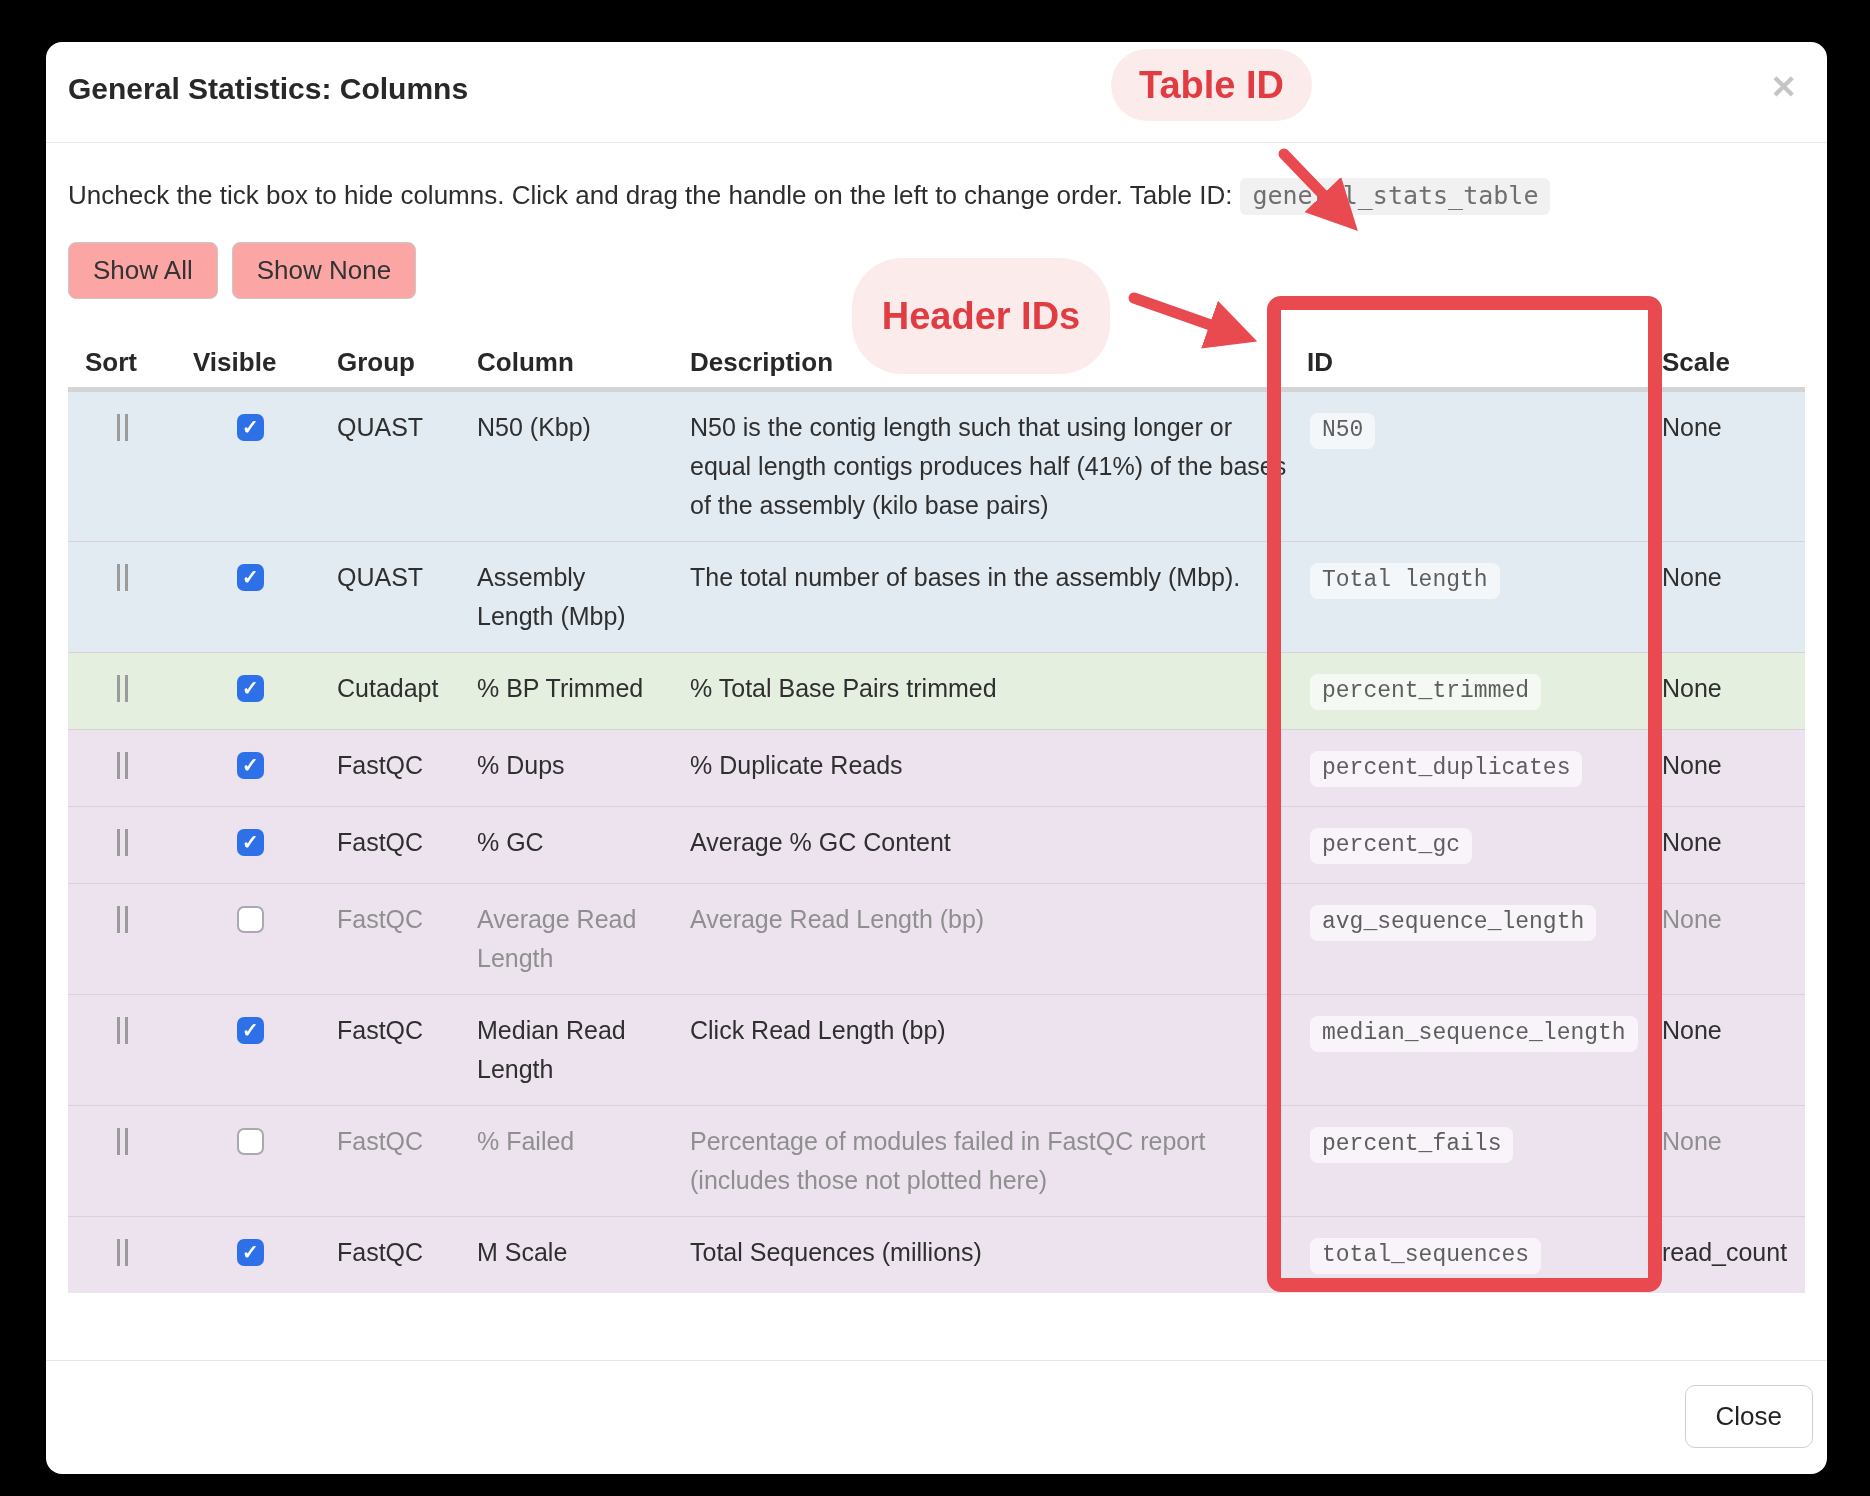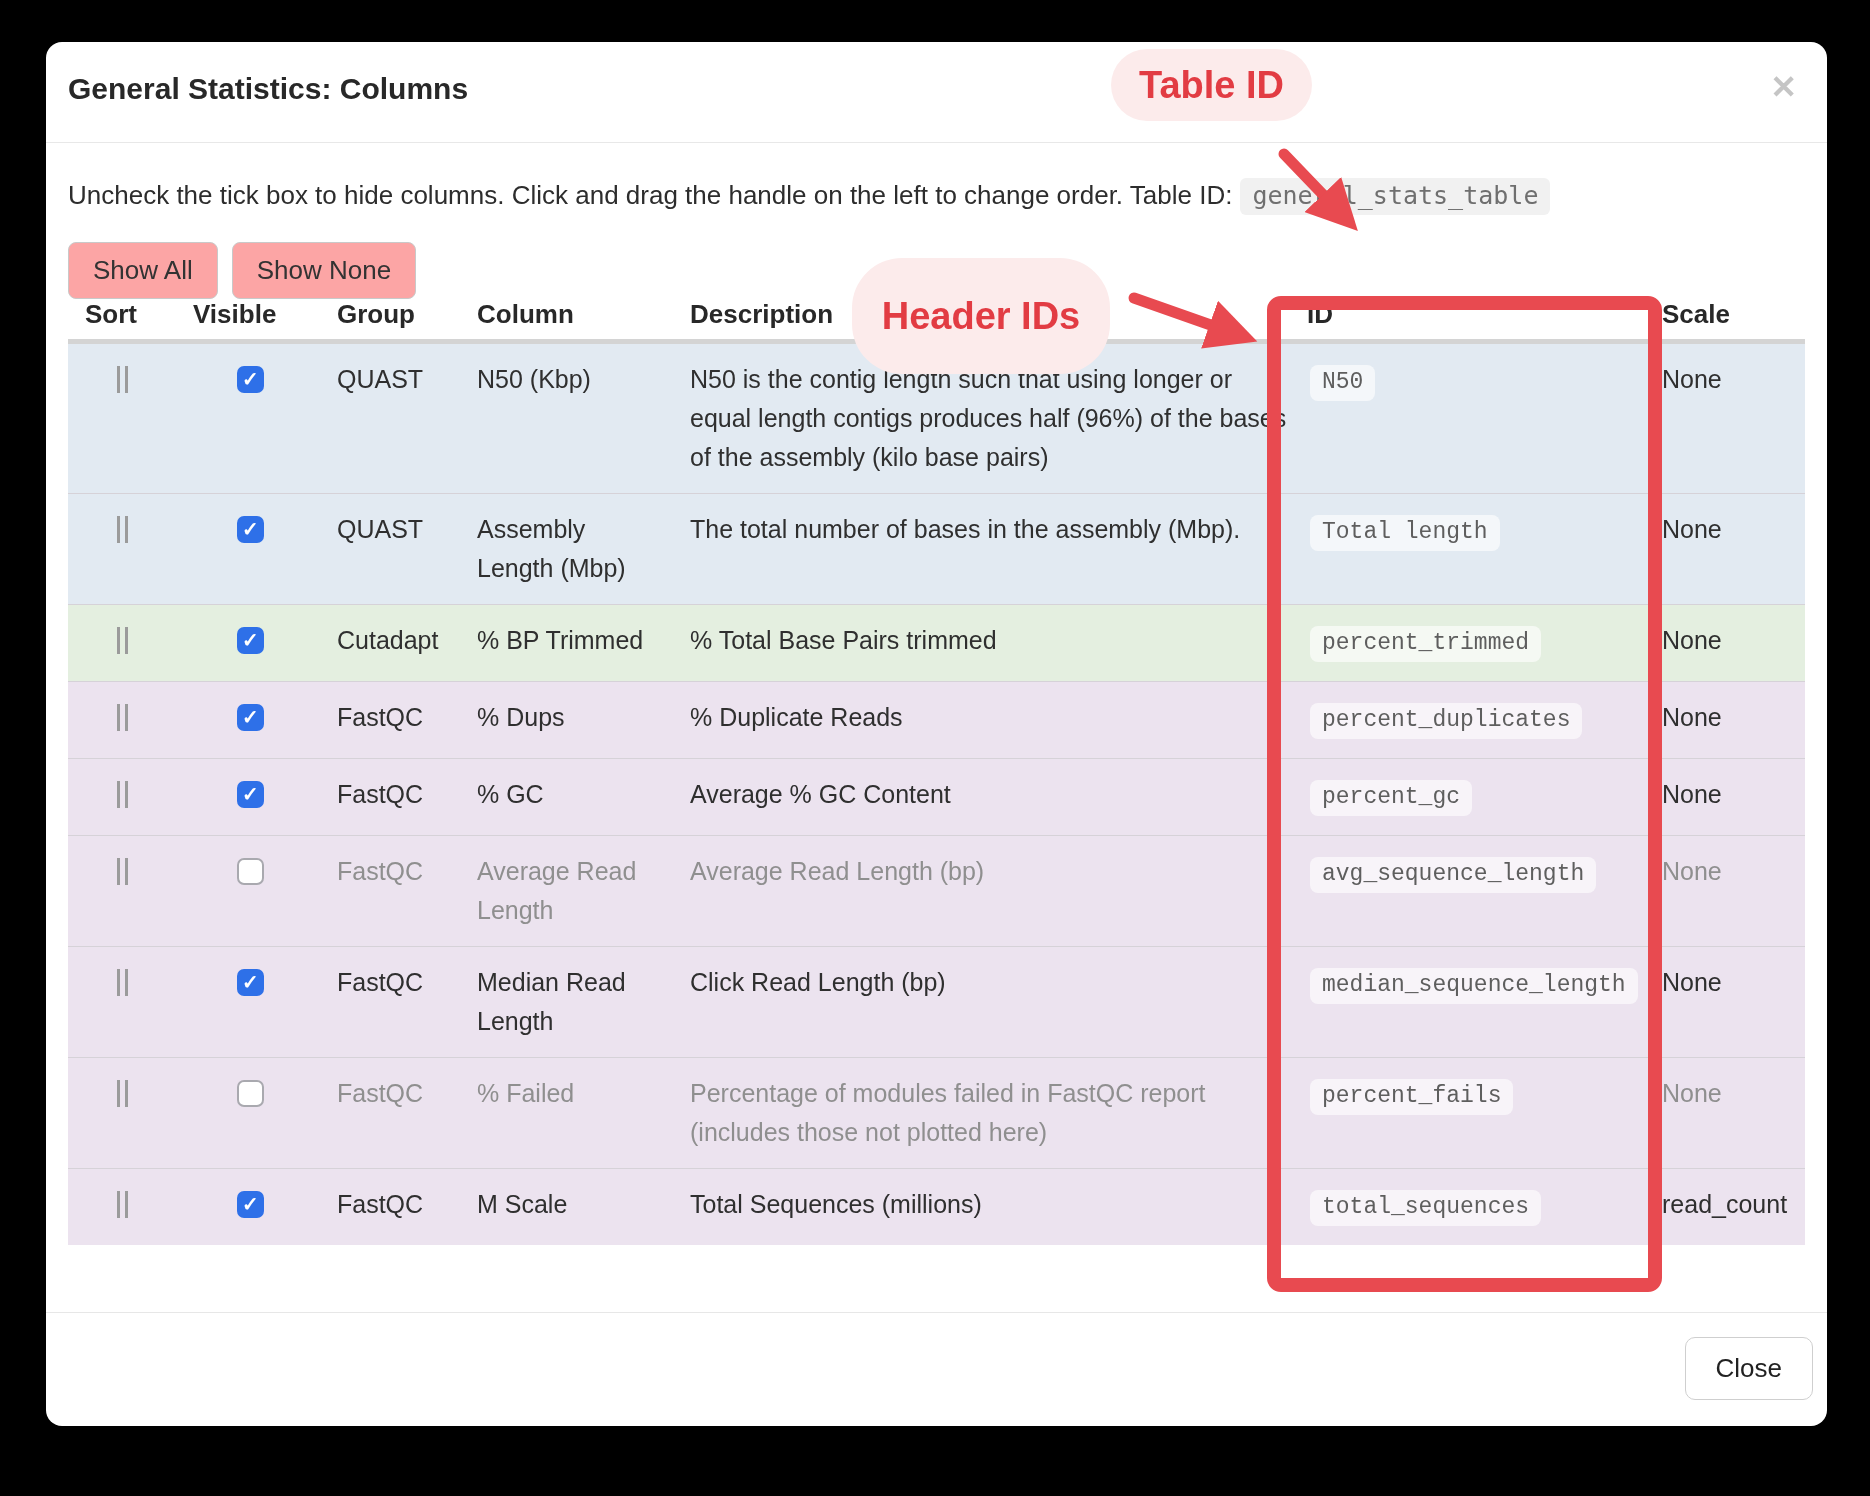--- a/index.html
+++ b/index.html
@@ -12,21 +12,21 @@
   .m-close{position:absolute;top:26px;right:30px;font-size:32px;font-weight:bold;color:#c5c5c5;cursor:pointer;}
   .m-divider{height:1px;background:#e8e8e8;}
   .m-body{padding:24px 22px 0 22px;}
   .instr{font-size:26px;color:#2d2d2d;margin-top:8px;line-height:40px;}
   .code-chip{font-family:"DejaVu Sans Mono",monospace;font-size:25px;color:#6f6f6f;background:#f1f1f1;
              border-radius:6px;padding:3px 12px 5px;margin-left:8px;white-space:nowrap;}
   .btn-row{margin-top:26px;display:flex;gap:14px;}
   .btn{font-size:26px;color:#333;background:#fca5a5;border:1px solid #c9c9c9;border-radius:8px;
        padding:12px 24px;cursor:pointer;font-family:inherit;}
   
-  table{border-collapse:collapse;table-layout:fixed;width:1737px;}
+  table{margin-top:48px;border-collapse:collapse;table-layout:fixed;width:1737px;}
   th{text-align:left;font-weight:bold;font-size:26px;color:#282828;padding:0 0 9px 0;
      border-bottom:5px solid #d4d4d4;vertical-align:bottom;}
   th.c-sort{padding-left:17px;}
   td{vertical-align:top;font-size:25px;line-height:39px;padding:16px 0;color:#2f2f2f;}
   tbody tr + tr td{border-top:1px solid #d6d2d8;}
   tr.row-blue td{background:#e2eaf2;}
   tr.row-green td{background:#e4efe0;}
   tr.row-purple td{background:#ece3ef;}
   tr.disabled td{color:#8f8f8f;}
   td.c-sort{padding-left:49px;}
@@ -101,21 +101,21 @@
             <tr class="row-blue">
               <td class="c-sort"><span class="handle">
                   <i></i>
                   <i></i>
                 </span></td>
               <td class="c-vis">
                 <span class="cb on">✓</span>
               </td>
               <td class="c-group">QUAST</td>
               <td class="c-col">N50 (Kbp)</td>
-              <td class="c-desc">N50 is the contig length such that using longer or equal length contigs produces half (96%) of the bases of the assembly (kilo base pairs)</td>
+              <td class="c-desc">N50 is the contig length such that using longer or equal length contigs produces half (41%) of the bases of the assembly (kilo base pairs)</td>
               <td class="c-id"><span class="chip">N50</span></td>
               <td class="c-scale">None</td>
             </tr>
             <tr class="row-blue">
               <td class="c-sort"><span class="handle">
                   <i></i>
                   <i></i>
                 </span></td>
               <td class="c-vis">
                 <span class="cb on">✓</span>

